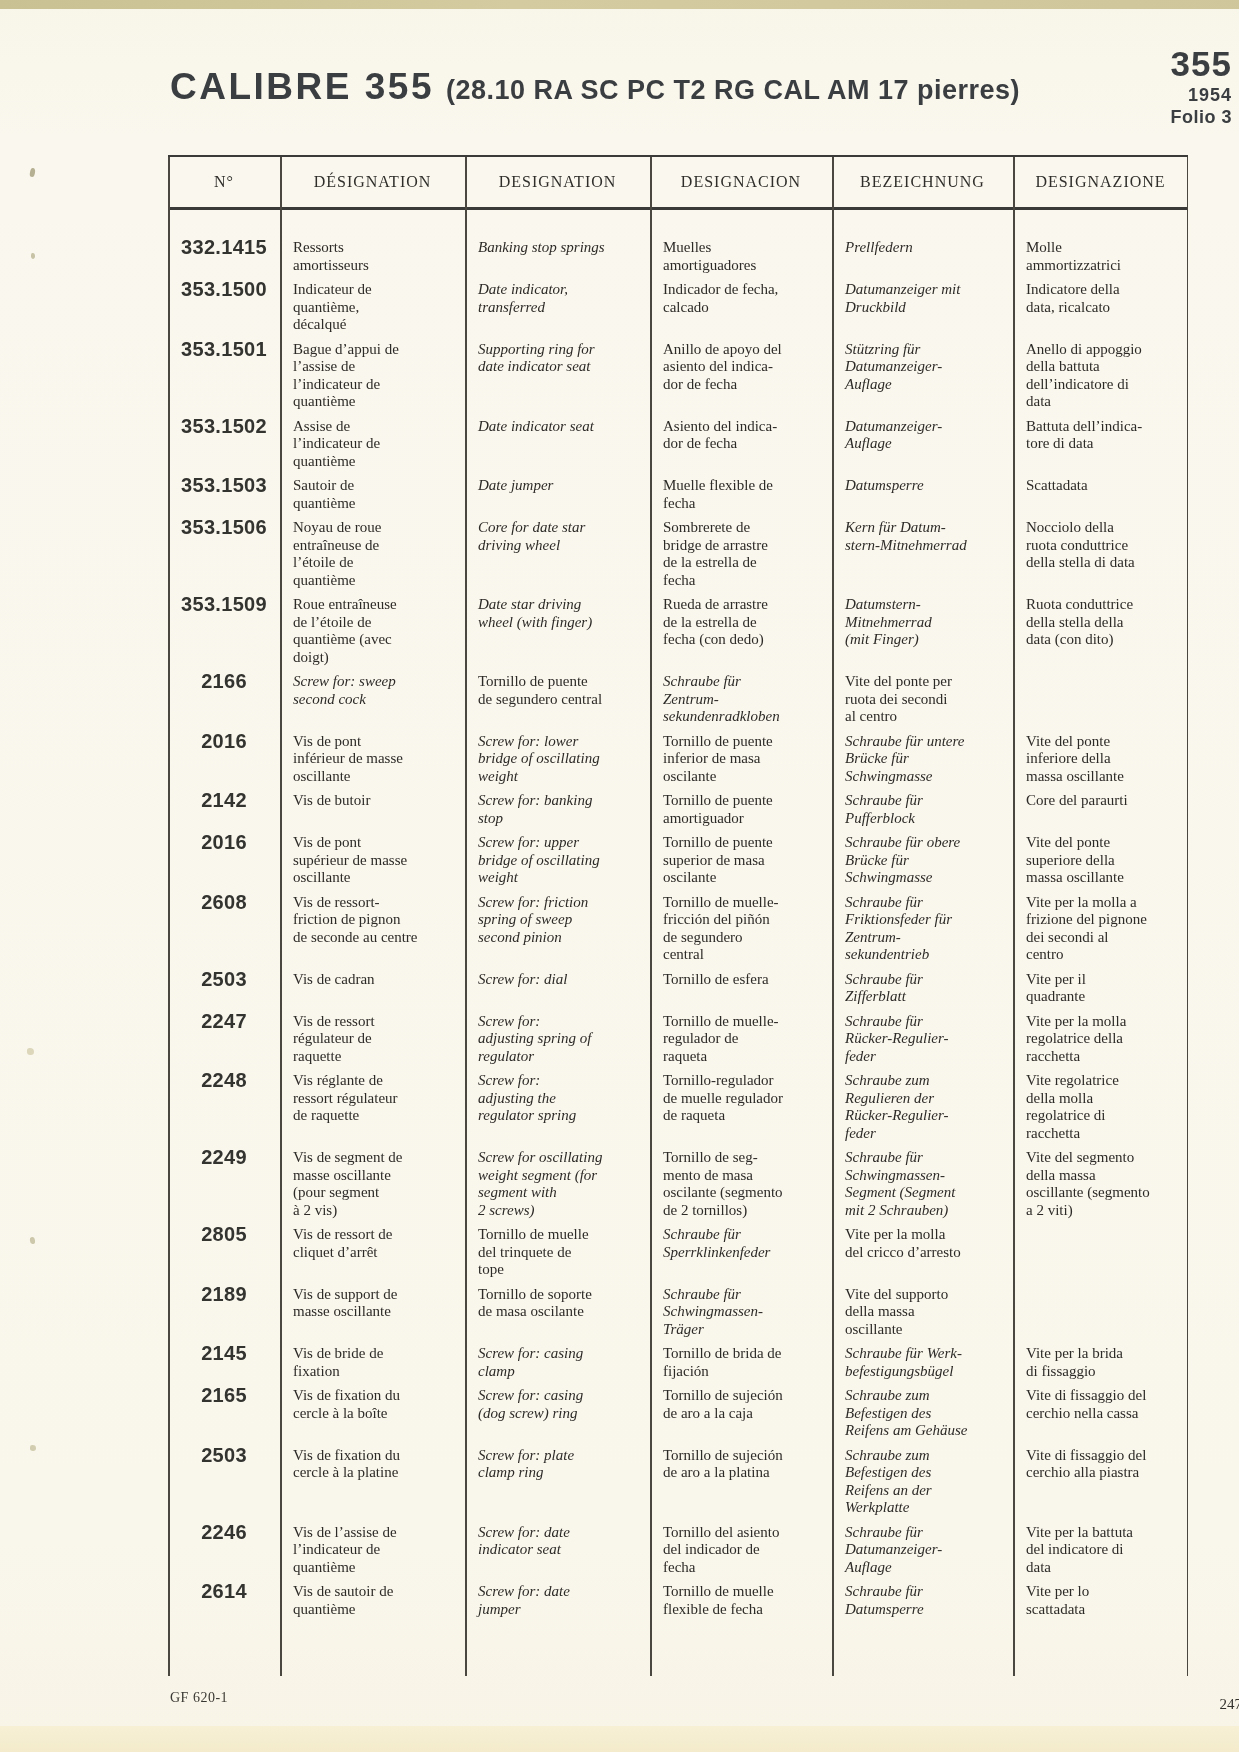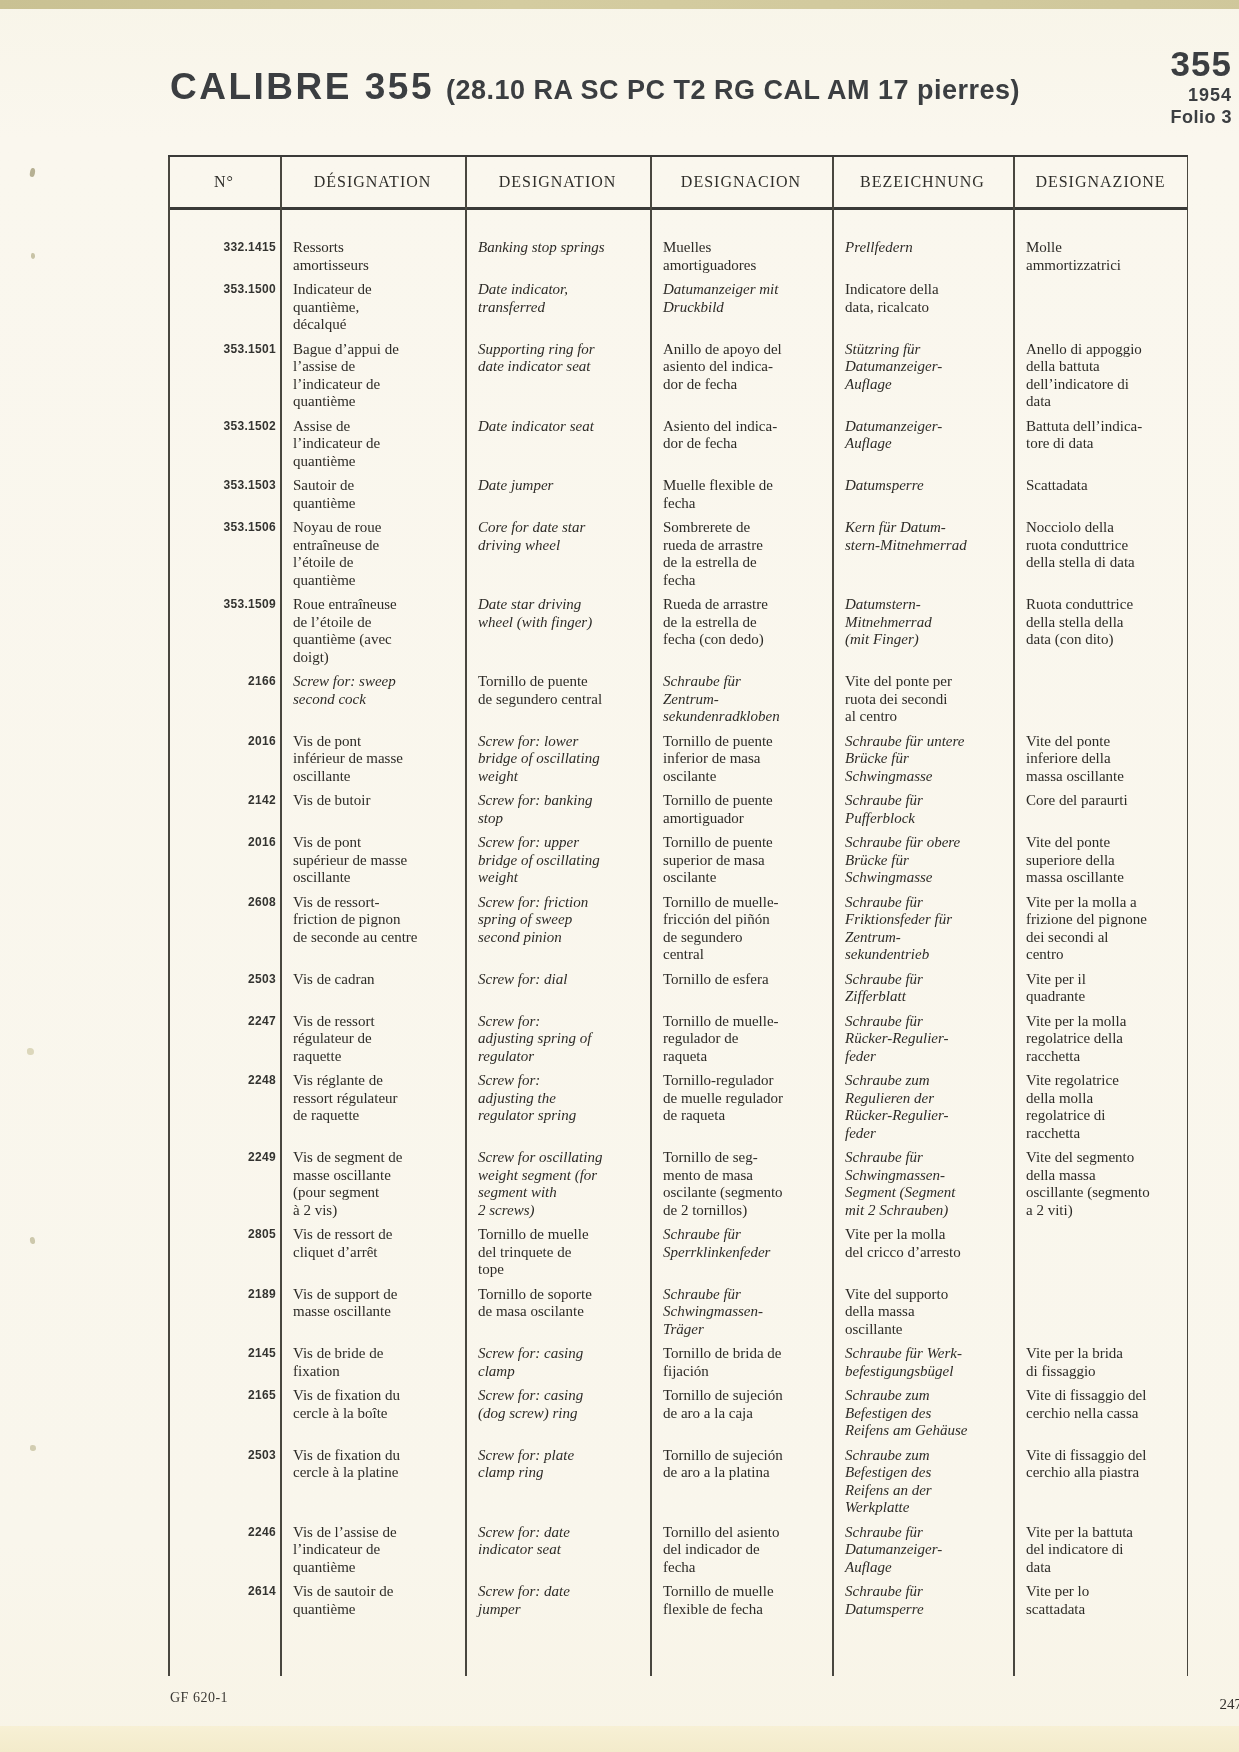--- a/index.html
+++ b/index.html
@@ -92,22 +92,22 @@
     font-size:15px;
     line-height:17.5px;
     white-space:pre-line;
     padding:0 8px 0 13px;
     box-sizing:border-box;
     color:#2d2b27;
   }
   .cell-no{
     font-family:"Liberation Sans", sans-serif;
     font-weight:700;
-    font-size:12px;
-    text-align:right;
+    font-size:20px;
+    text-align:center;
     letter-spacing:0.3px;
     padding:0 4px;
     color:#333330;
   }
   .cell-en,.cell-de{font-style:italic;}
 
   
   .footer-ref{
     position:absolute;left:170px;top:1690px;
     font-size:14px;color:#3a3833;letter-spacing:0.5px;
@@ -171,20 +171,22 @@
           <div class="cell cell-it">Molle
 ammortizzatrici</div>
         </div>
         <div class="trow">
           <div class="cell cell-no">353.1500</div>
           <div class="cell cell-fr">Indicateur de
 quantième,
 décalqué</div>
           <div class="cell cell-en">Date indicator,
 transferred</div>
+          <div class="cell cell-es">Indicador de fecha,
+calcado</div>
           <div class="cell cell-de">Datumanzeiger mit
 Druckbild</div>
           <div class="cell cell-it">Indicatore della
 data, ricalcato</div>
         </div>
         <div class="trow">
           <div class="cell cell-no">353.1501</div>
           <div class="cell cell-fr">Bague d’appui de
 l’assise de
 l’indicateur de
@@ -227,21 +229,21 @@
         </div>
         <div class="trow">
           <div class="cell cell-no">353.1506</div>
           <div class="cell cell-fr">Noyau de roue
 entraîneuse de
 l’étoile de
 quantième</div>
           <div class="cell cell-en">Core for date star
 driving wheel</div>
           <div class="cell cell-es">Sombrerete de
-rueda de arrastre
+bridge de arrastre
 de la estrella de
 fecha</div>
           <div class="cell cell-de">Kern für Datum-
 stern-Mitnehmerrad</div>
           <div class="cell cell-it">Nocciolo della
 ruota conduttrice
 della stella di data</div>
         </div>
         <div class="trow">
           <div class="cell cell-no">353.1509</div>

